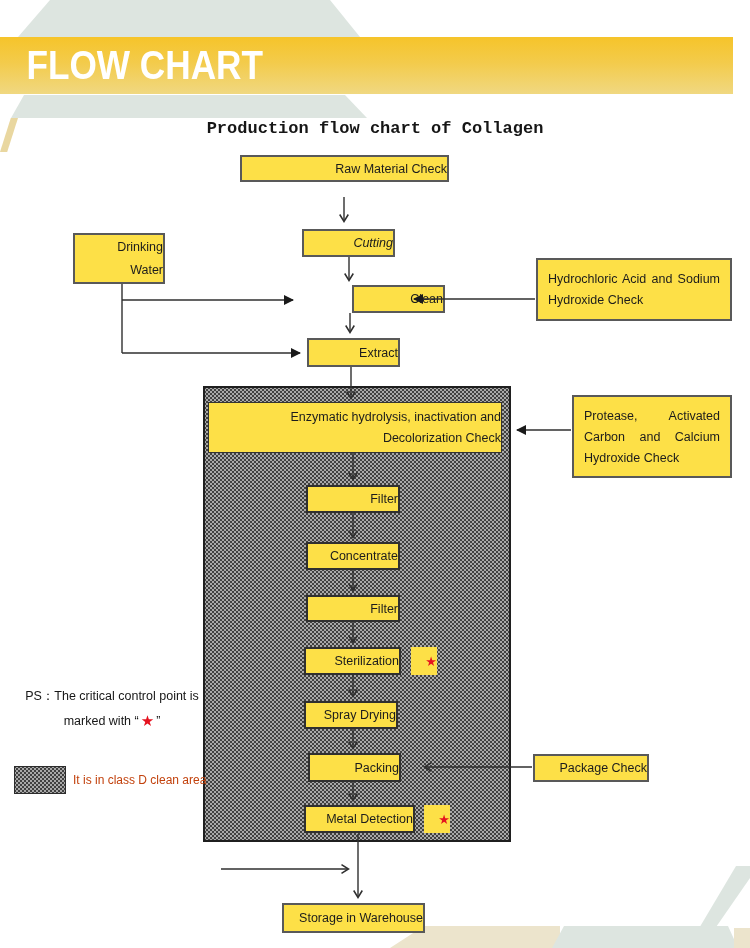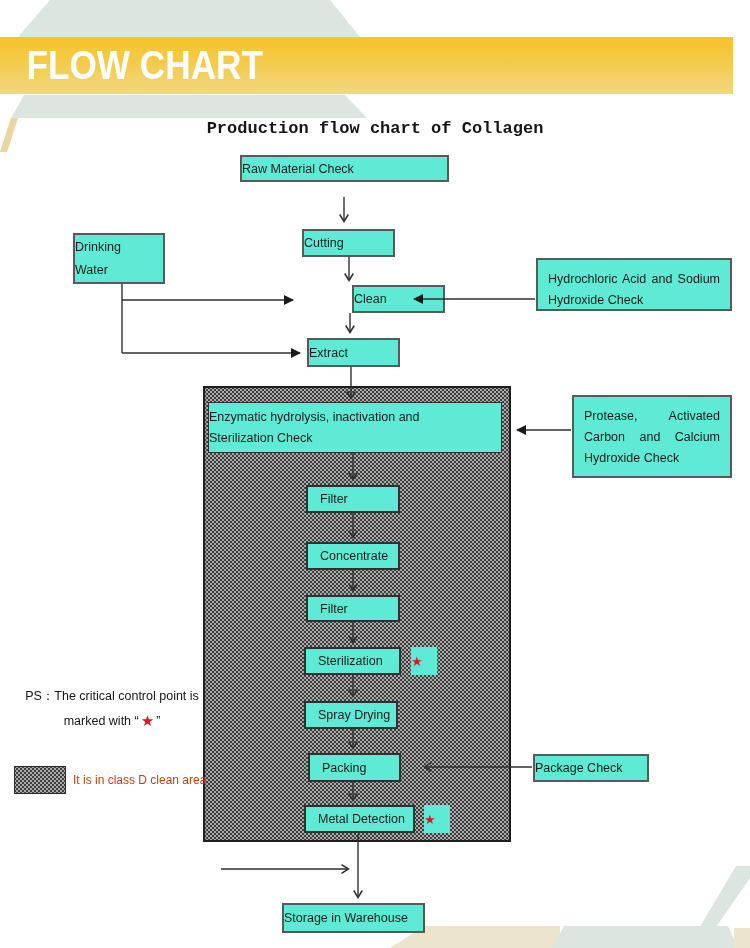--- a/index.html
+++ b/index.html
@@ -18,22 +18,22 @@
     display:flex; align-items:center; z-index:2; }
   #header-title { color:#ffffff; font-weight:700; font-size:40px; letter-spacing:0px;
     padding-left:30px; transform:scaleX(.88); transform-origin:left center; white-space:nowrap; }
 
   
   #diagram-title { position:absolute; left:0; top:119px; width:750px; text-align:center;
     font-family:"Liberation Mono","DejaVu Sans Mono",monospace; font-weight:700;
     font-size:17px; color:#161616; z-index:2; }
 
   
-  .fbox { position:absolute; background:#5eead4; border:2px solid #595959;
-    display:flex; flex-direction:column; align-items:flex-start; justify-content:center;
+  .fbox { position:absolute; background:#fde047; border:2px solid #595959;
+    display:flex; flex-direction:column; align-items:flex-end; justify-content:center;
     font-size:12.5px; color:#1c1c1c; z-index:2; text-align:center; }
   .inner { border:2px solid #303030;padding-left:12px; }
   .thin  { border:1.4px solid #333333; }
   .justify-box { display:block; padding:9px 10px; text-align:left; }
   .jline { text-align:justify; text-align-last:justify; line-height:21px; white-space:nowrap; }
   .lline { text-align:left; line-height:21px; white-space:nowrap; }
 
   
   .texture { background-color:#a8a8a8;
     background-image:
@@ -110,35 +110,35 @@
       <line x1="571" y1="430" x2="517" y2="430" marker-end="url(#mSolid)"></line>
       <line x1="532" y1="767" x2="425" y2="767" marker-end="url(#mOpen)"></line>
       <line x1="221" y1="869" x2="348" y2="869" marker-end="url(#mOpen)"></line>
     </g>
   </svg>
 
   <div class="fbox" style="left:240px;top:155px;width:209px;height:27px;">
     <span>Raw Material Check</span>
   </div>
 
-  <div class="fbox" style="left:302px;top:229px;width:93px;height:28px;">
+  <div class="fbox" style="left:302px;top:229px;width:93px;height:28px;font-style:italic;">
     <span>Cutting</span>
   </div>
 
   <div class="fbox" style="left:304px;top:285px;width:93px;height:28px;margin-left:48px;">
     <span>Clean</span>
   </div>
 
   <div class="fbox" style="left:307px;top:338px;width:93px;height:29px;">
     <span>Extract</span>
   </div>
 
   <div class="fbox thin" style="left:208px;top:402px;width:294px;height:51px;line-height:21px;">
     <span>Enzymatic hydrolysis, inactivation and</span>
-    <span>Sterilization Check</span>
+    <span>Decolorization Check</span>
   </div>
 
   <div class="fbox inner" style="left:306px;top:485px;width:94px;height:28px;">
     <span>Filter</span>
   </div>
 
   <div class="fbox inner" style="left:306px;top:542px;width:94px;height:28px;">
     <span>Concentrate</span>
   </div>
 
@@ -170,21 +170,21 @@
 
   <div class="fbox" style="left:282px;top:903px;width:143px;height:30px;">
     <span>Storage in Warehouse</span>
   </div>
 
   <div class="fbox" style="left:73px;top:233px;width:92px;height:51px;line-height:23px;">
     <span>Drinking</span>
     <span>Water</span>
   </div>
 
-  <div class="fbox justify-box" style="left:536px;top:258px;width:196px;height:53px;">
+  <div class="fbox justify-box" style="left:536px;top:258px;width:196px;height:63px;">
     <div class="jline">Hydrochloric Acid and Sodium</div>
     <div class="lline">Hydroxide Check</div>
   </div>
 
   <div class="fbox justify-box" style="left:572px;top:395px;width:160px;height:83px;">
     <div class="jline">Protease, Activated</div>
     <div class="jline">Carbon and Calcium</div>
     <div class="lline">Hydroxide Check</div>
   </div>
 

